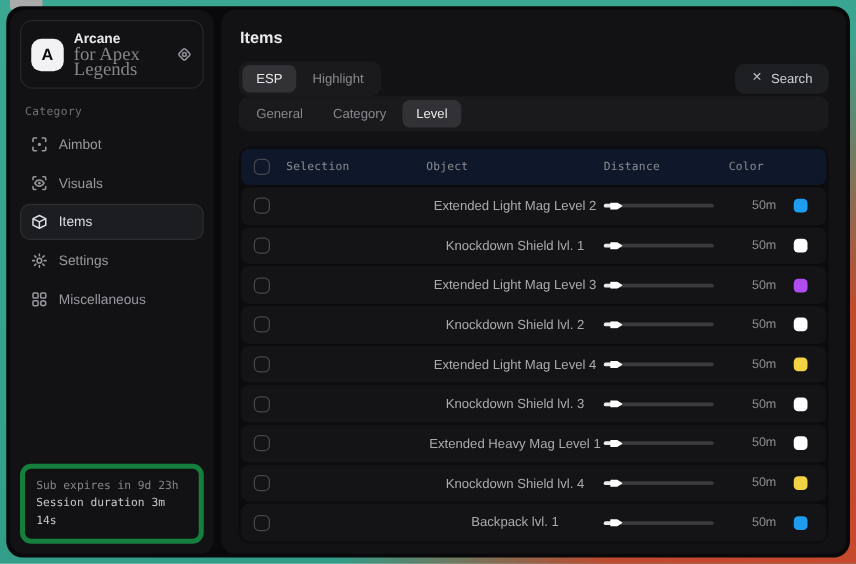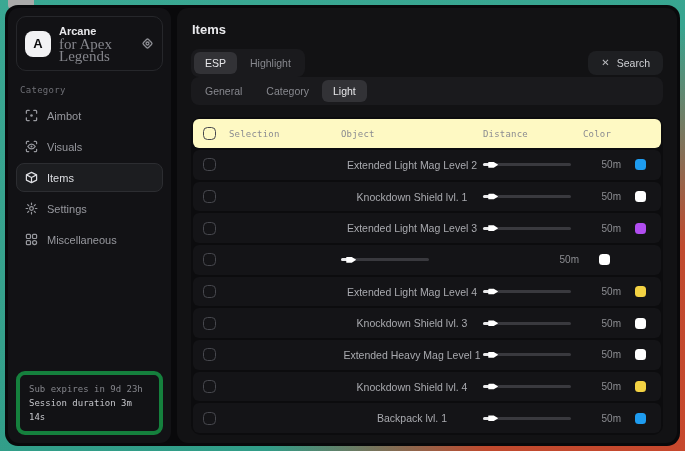--- a/index.html
+++ b/index.html
@@ -86,21 +86,21 @@
   
   .table {
     margin-top:12px; background:#0c0c0e; border-radius:10px; padding:2px;
     flex:1; display:flex; flex-direction:column; gap:2px; overflow:hidden;
   }
   .t-head, .t-row {
     display:grid;
     grid-template-columns:26px 112px 1fr 100px 42px 30px;
     align-items:center; height:29px; border-radius:6px; padding:0 6px 0 10px;
   }
-  .t-head { background:#fef9c3; flex:0 0 29px; }
+  .t-head { background:#0f172a; flex:0 0 29px; }
   .t-row { background:#141417; flex:1; }
   .th {
     color:#8a8b91; font-size:9px; font-family:"DejaVu Sans Mono", monospace;
     letter-spacing:.2px;
   }
   .th-color { grid-column:5 / 7; padding-right:5px; }
   .cell-obj { color:#a9aaaf; font-size:10.5px;text-align:center; }
   .cell-val { color:#8c8d92; font-size:10px; text-align:right; padding-right:4px; }
   .checkbox {
     width:13px; height:13px; border:1.5px solid #46474d; border-radius:4.5px;
@@ -212,21 +212,21 @@
         <span class="x-glyph">✕</span>
         <span>Search</span>
       </div>
     </div>
 
     <div class="seg view-tabs" id="view-tabs">
   <div class="seg-btn"><span class="tab-label">General</span></div>
 
   <div class="seg-btn"><span class="tab-label">Category</span></div>
 
-  <div class="seg-btn active"><span class="tab-label">Light</span></div>
+  <div class="seg-btn active"><span class="tab-label">Level</span></div>
 </div>
 
     <div class="table">
       <div class="t-head">
         <span class="checkbox"></span>
         <span class="th">Selection</span>
         <span class="th">Object</span>
         <span class="th">Distance</span>
         <span class="th th-color">Color</span>
       </div>
@@ -263,20 +263,21 @@
       <span class="fill"></span>
             <span class="thumb" style="left: 6%;"></span>
     </span>
     <span class="cell-val">50m</span>
     <span class="swatch" style="background: rgb(177, 77, 240);"></span>
   </div>
 
   <div class="t-row">
     <span class="checkbox"></span>
     <span></span>
+    <span class="cell-obj">Knockdown Shield lvl. 2</span>
     <span class="slider">
       <span class="fill"></span>
             <span class="thumb" style="left: 6%;"></span>
     </span>
     <span class="cell-val">50m</span>
     <span class="swatch" style="background: rgb(255, 255, 255);"></span>
   </div>
 
   <div class="t-row">
     <span class="checkbox"></span>

